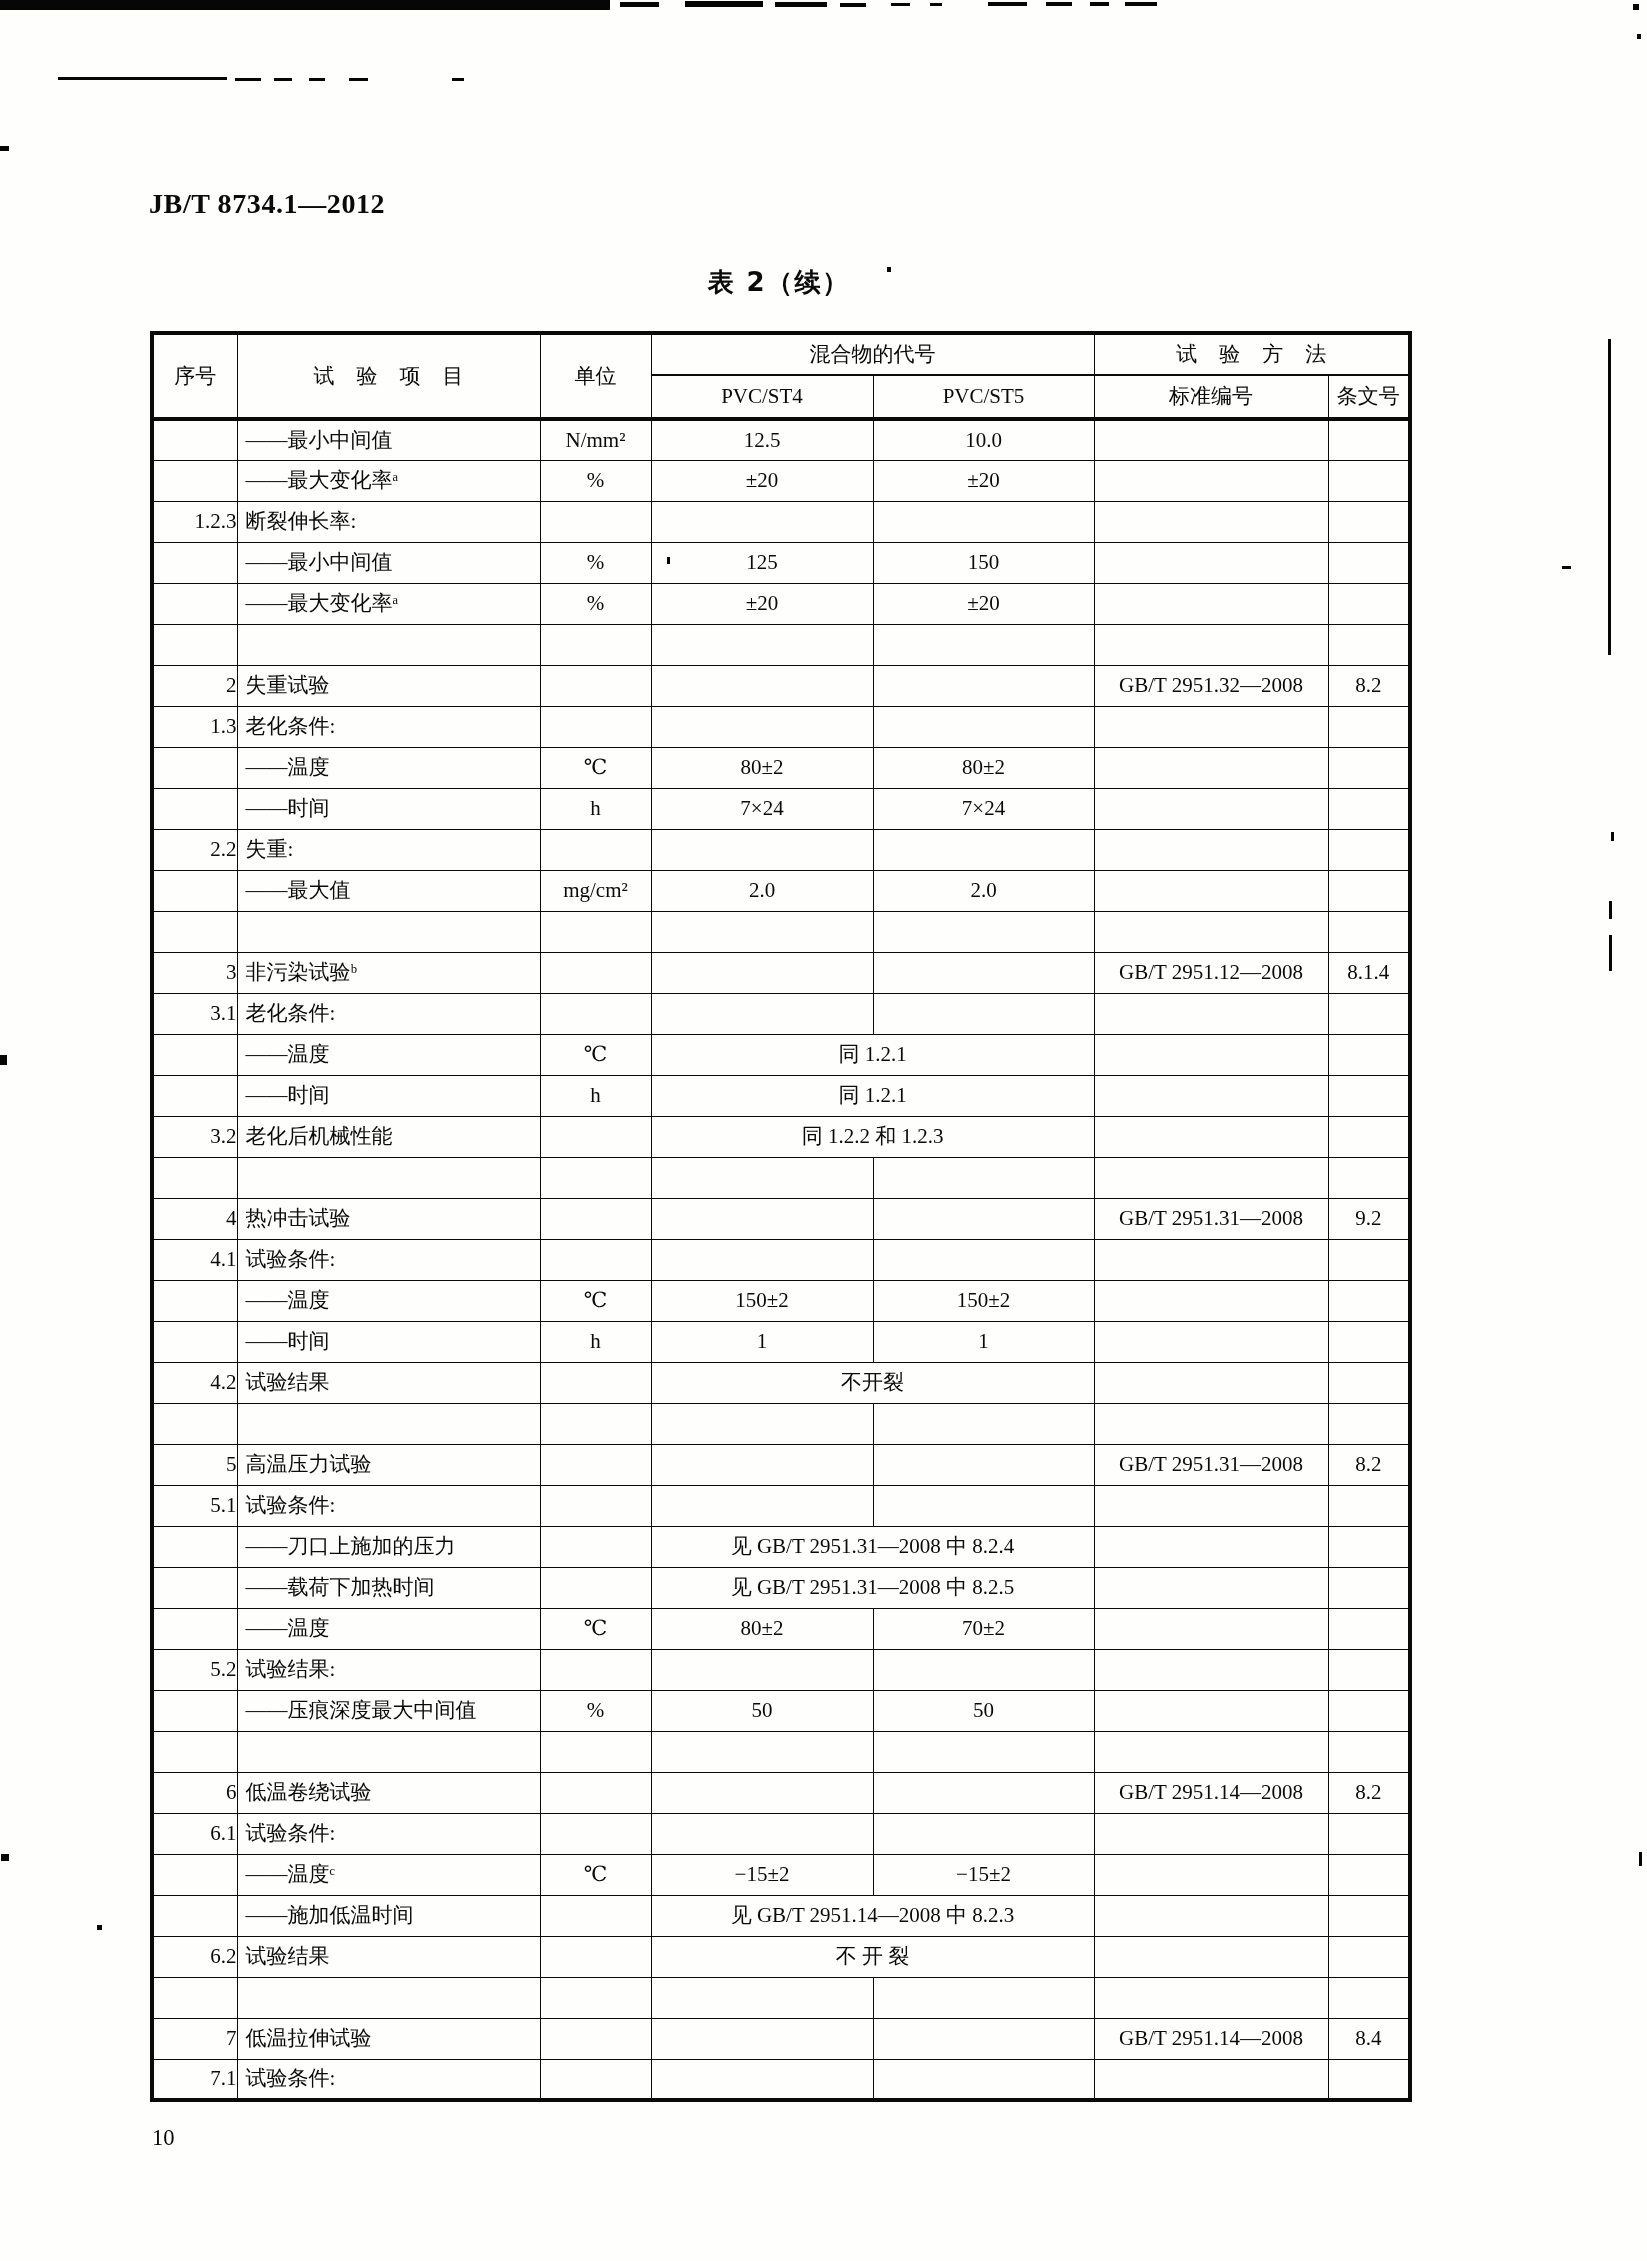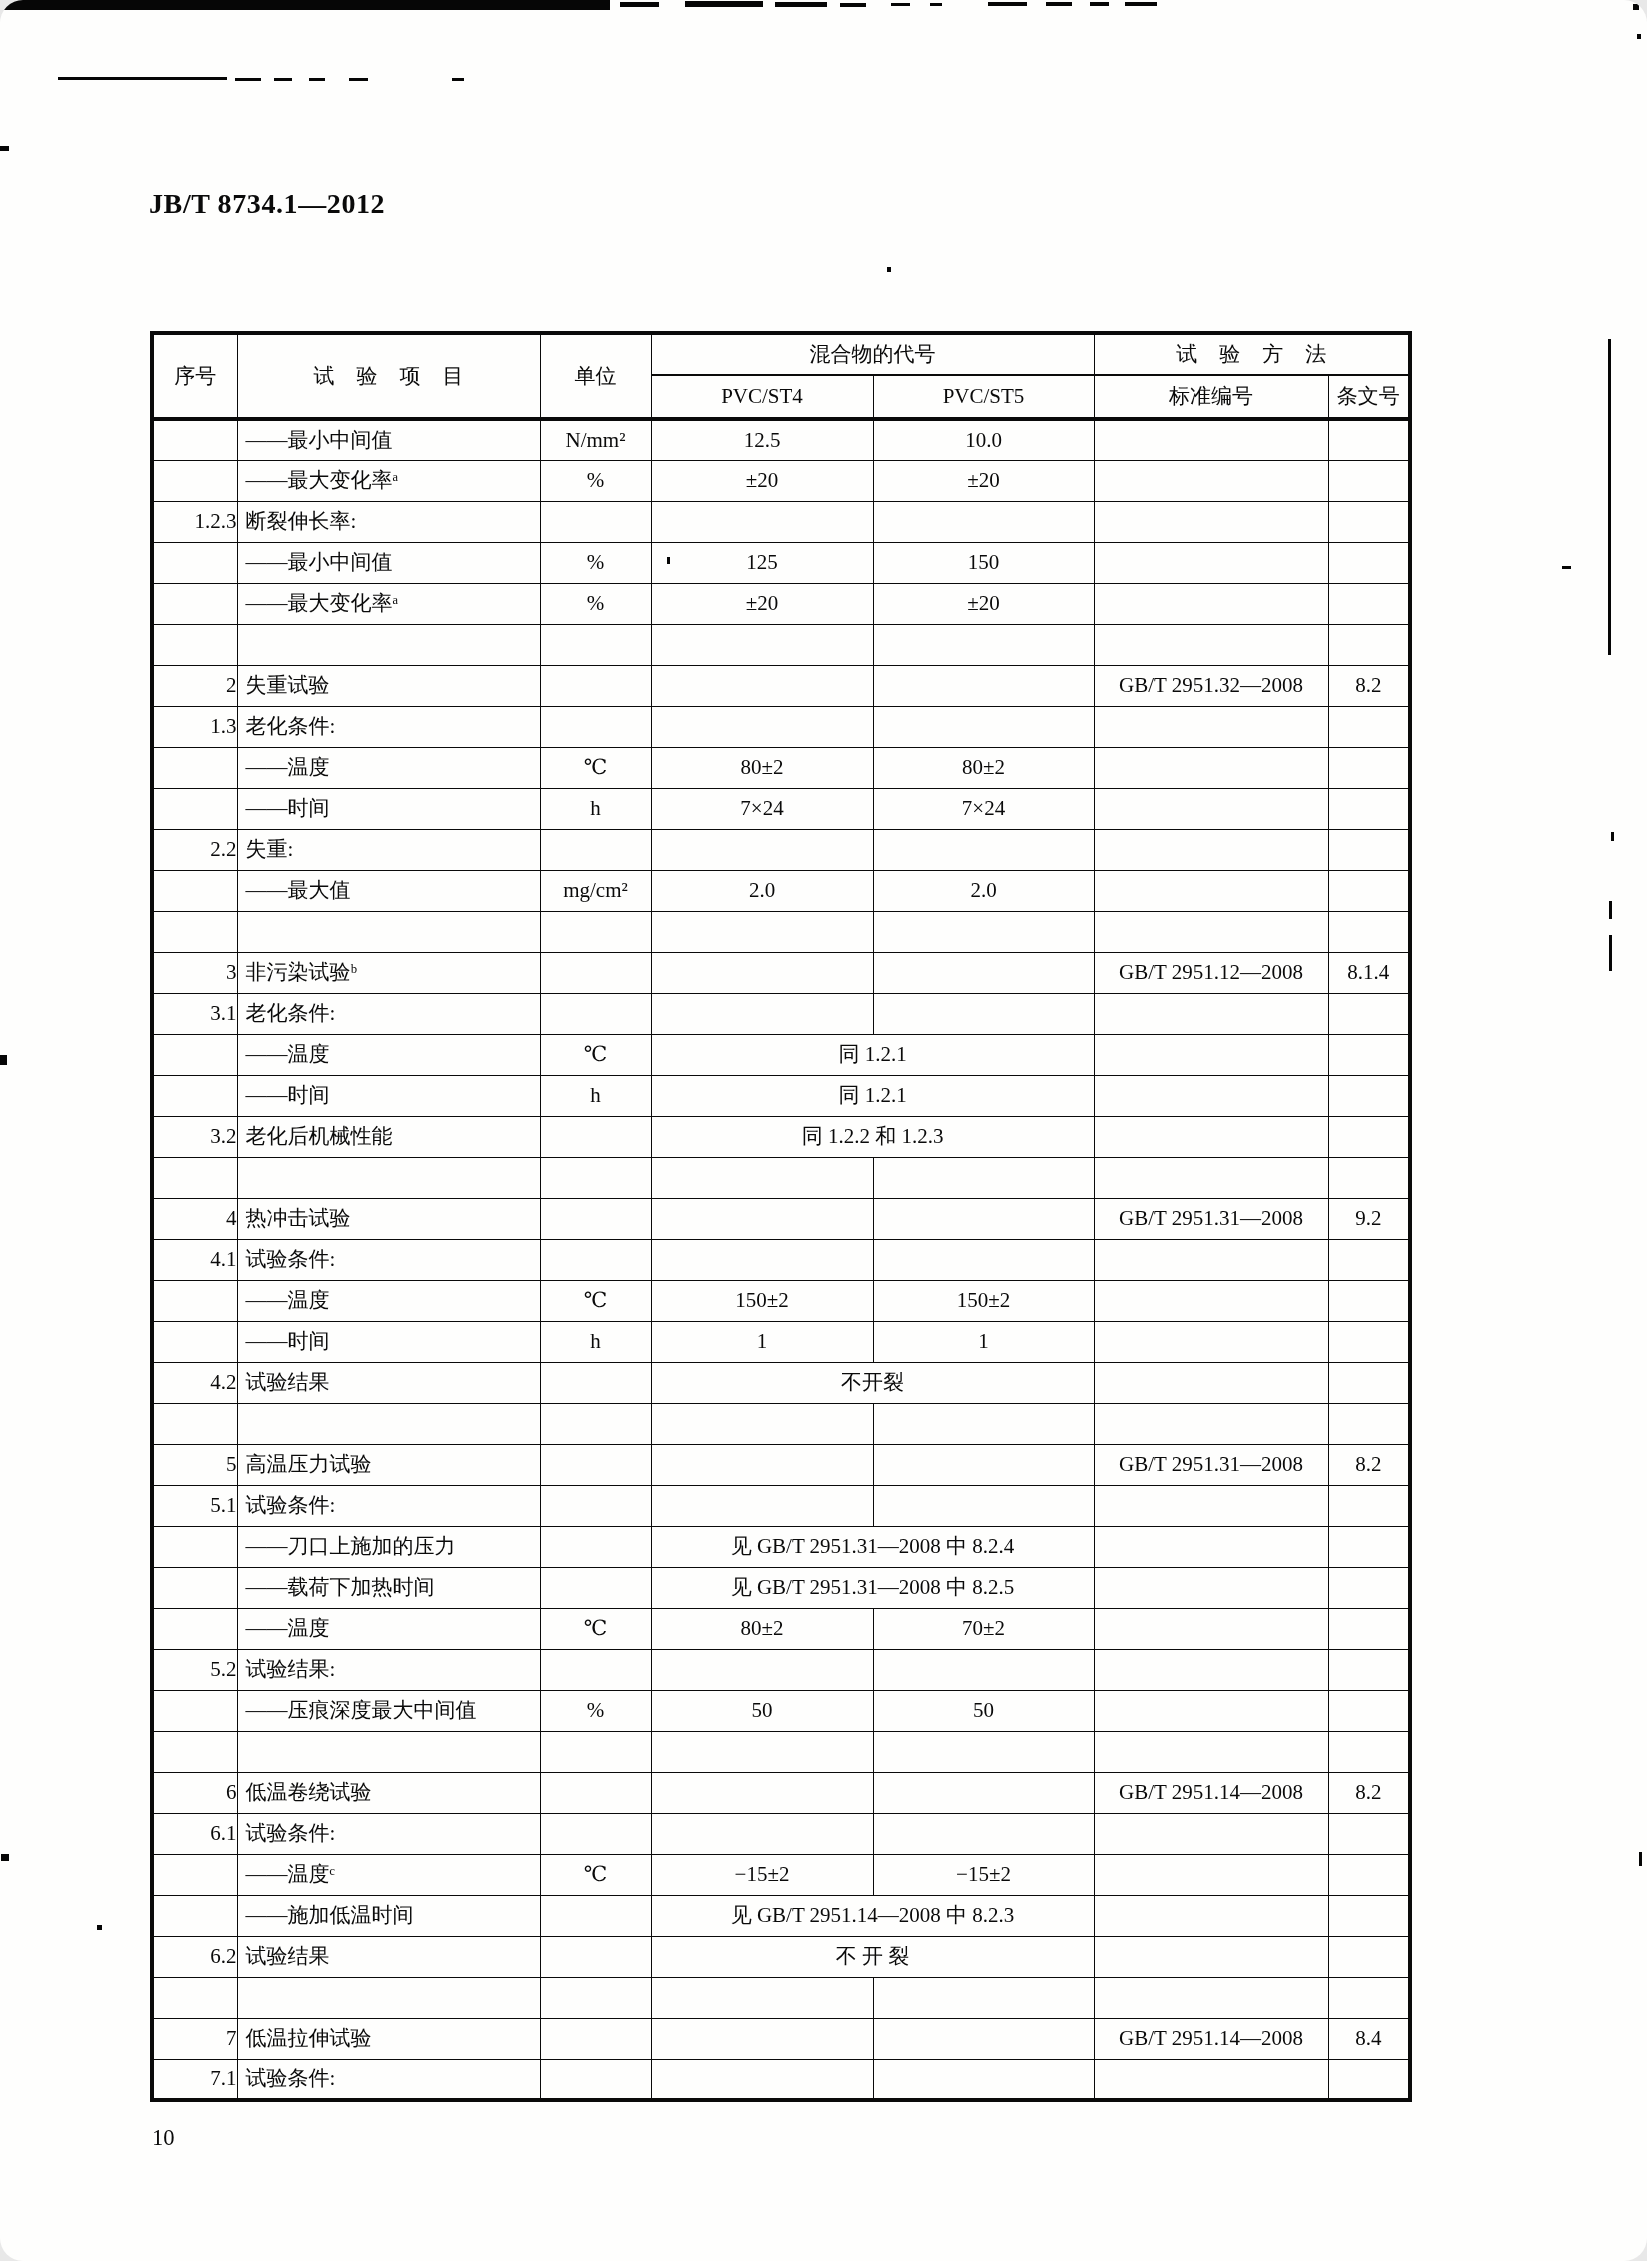--- a/index.html
+++ b/index.html
@@ -3,21 +3,20 @@
 <meta charset="utf-8">
 <style>
   html,body { margin:0; padding:0; background:#e8e8e8; }
   .page {
     position:relative;
     width:1647px; height:2261px;
     background:#fefefd;
     overflow:hidden;
     color:#0a0a0a;
     font-family:"Liberation Serif","DejaVu Serif",serif;
-    border-radius:23px;
   }
   .doc-header {
     position:absolute; left:149px; top:188px;
     font-size:28px; font-weight:bold; letter-spacing:0.6px;
     white-space:nowrap;
   }
   .table-title {
     position:absolute; left:150px; top:265px; width:1258px;
     text-align:center; font-size:26px; font-weight:bold;
     font-family:"DejaVu Sans","Liberation Sans",sans-serif;
@@ -85,20 +84,21 @@
   <div class="art" style="left:1562px;top:566px;width:9px;height:2.6px;"></div>
 
   <div class="art" style="left:0;top:146px;width:9px;height:4.5px;"></div>
   <div class="art" style="left:0;top:1055px;width:6.5px;height:10.3px;"></div>
   <div class="art" style="left:1.3px;top:1854px;width:7.8px;height:6.5px;"></div>
   <div class="art" style="left:97px;top:1925px;width:4.5px;height:4.5px;"></div>
   <div class="art" style="left:667px;top:557px;width:3.2px;height:6.5px;"></div>
 
   <div class="doc-header">JB/T 8734.1—2012</div>
 
+  <div class="table-title">表 2（续）</div>
 
   <table class="std-table">
     <colgroup>
       <col style="width:85px">
         <col style="width:303px">
         <col style="width:111px">
       <col style="width:222px">
         <col style="width:221px">
         <col style="width:234px">
       <col style="width:82px">

